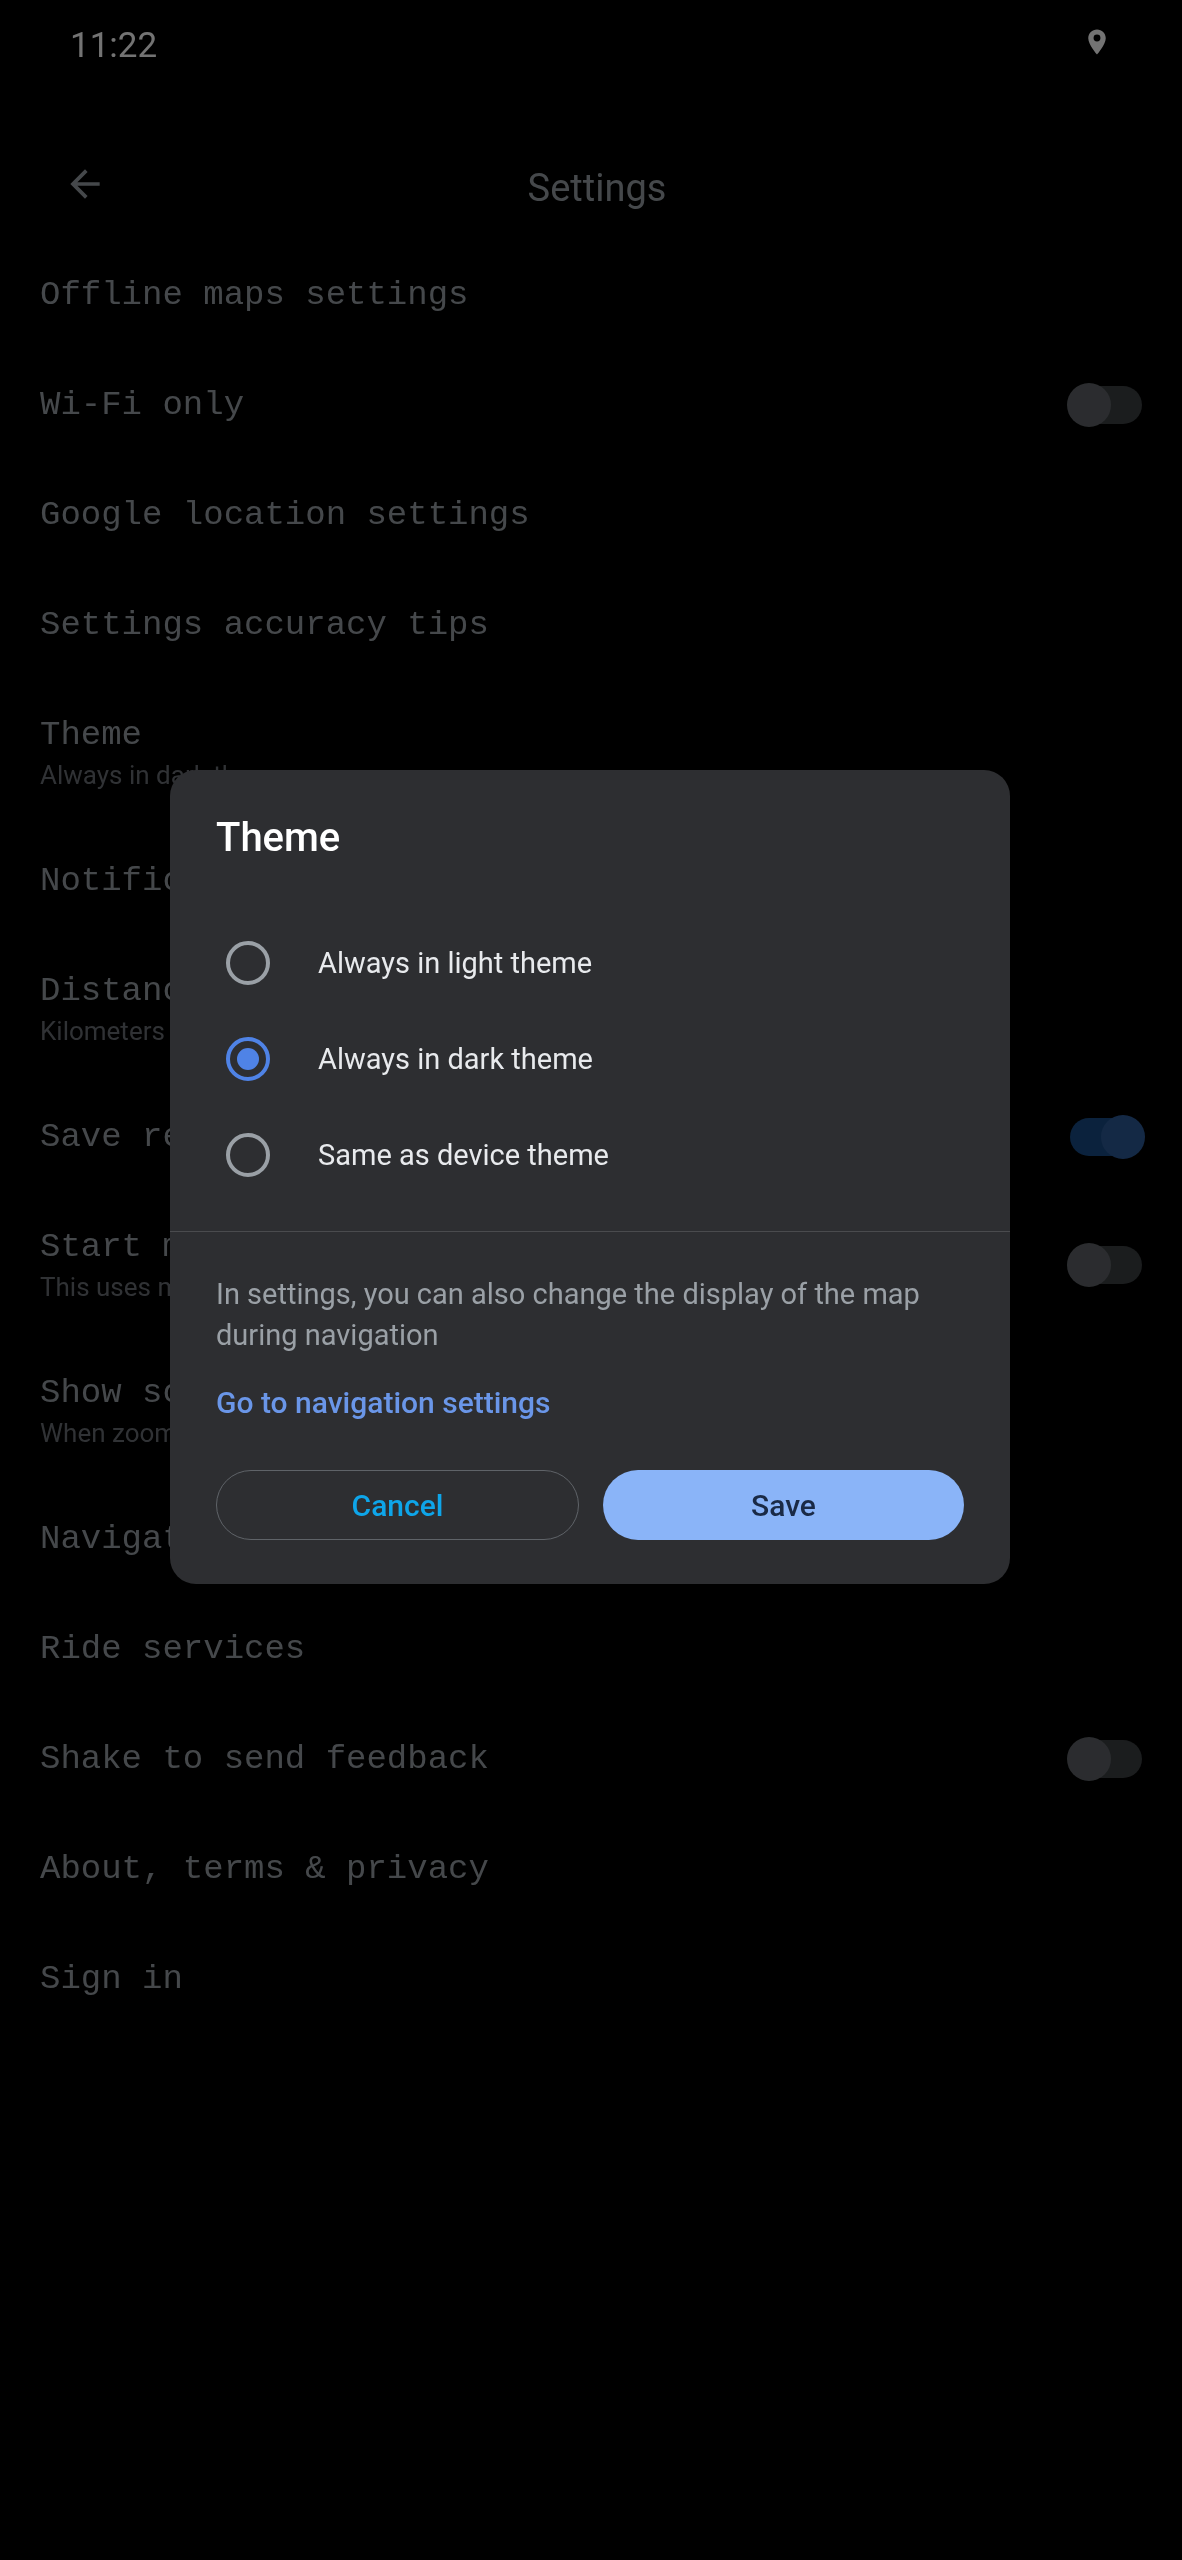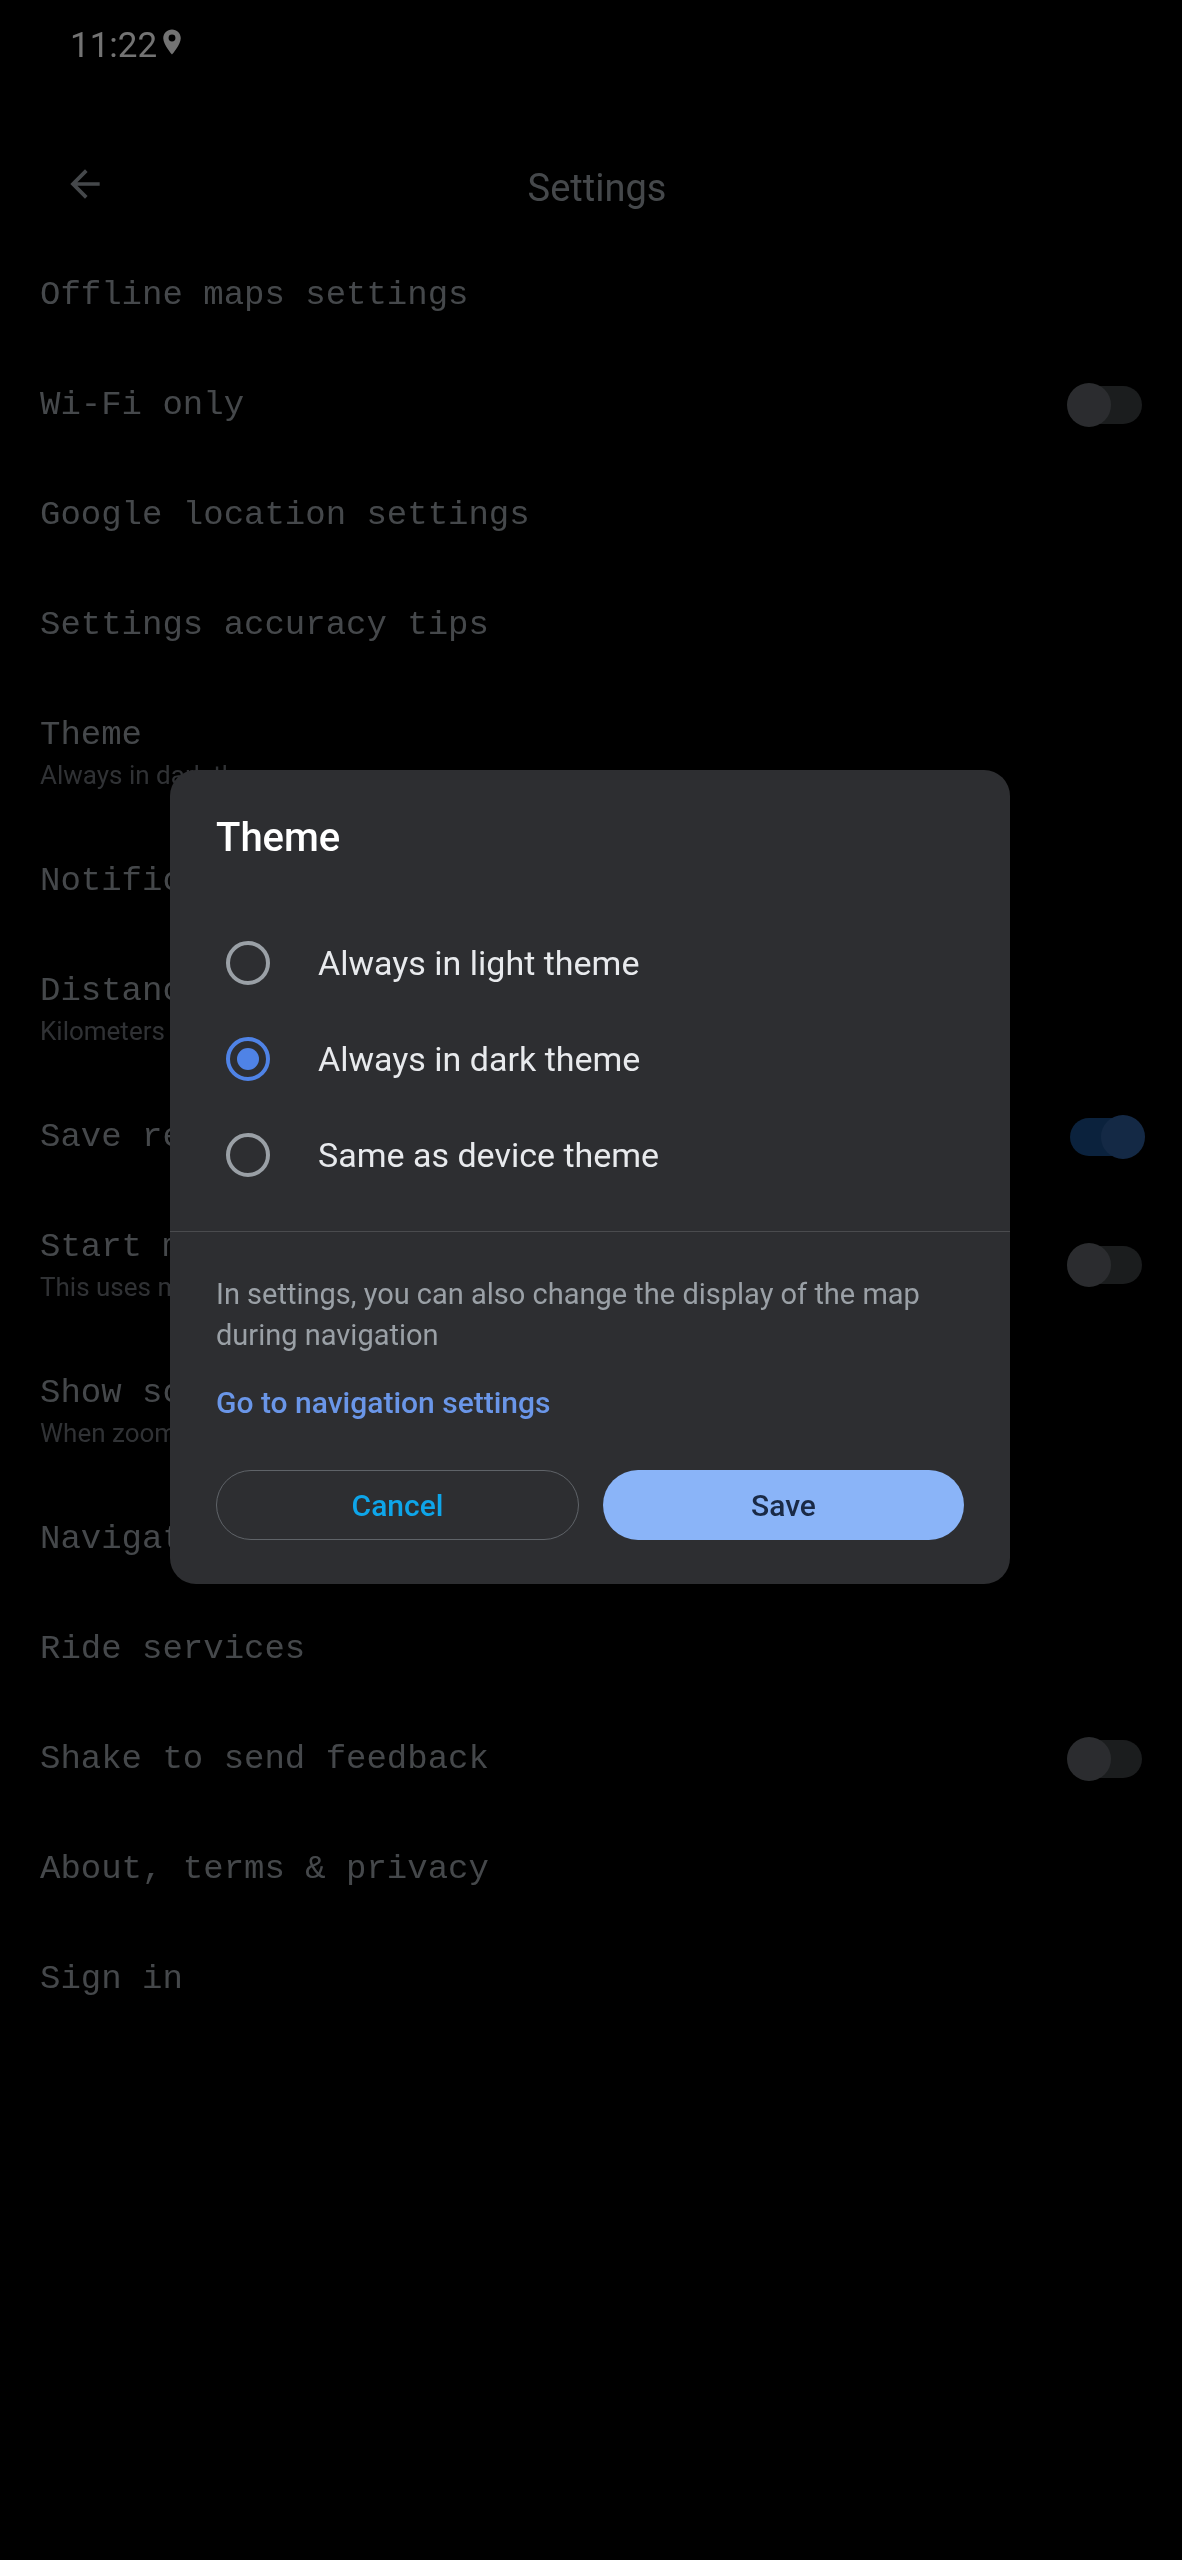--- a/index.html
+++ b/index.html
@@ -12,21 +12,21 @@
     overflow: hidden;
     position: relative;
   }
   
   .status-bar {
     position: absolute;
     top: 0; left: 0; right: 0;
     height: 90px;
     display: flex;
     align-items: center;
-    justify-content: flex-start;
+    justify-content: space-between;
     padding: 0 70px 0 70px;
     font-size: 35px;
     color: #fff;
   }
   .status-right { display:flex; align-items:center; gap:24px; }
   .status-icon svg { width: 30px; height: 30px; fill: #fff; }
 
   
   .app-header {
     position: absolute;
@@ -87,21 +87,21 @@
     background: #2d2e31;
     border-radius: 26px;
     padding: 44px 46px 44px 46px;
     color:#e8eaed;
   }
   .dialog-title { font-size: 40px; font-weight:500; margin-bottom: 54px; color:#fff; }
   .radio-row {
     display:flex; align-items:center; gap:48px;
     padding: 26px 10px;
   }
-  .radio-row .label { font-size: 34px; color:#e8eaed; }
+  .radio-row .label { font-size: 29px; color:#e8eaed; }
   .radio {
     width: 44px; height: 44px; border-radius:50%;
     border: 4px solid #9aa0a6;
     display:flex; align-items:center; justify-content:center;
     flex-shrink:0;
   }
   .radio.selected { border-color:#4f83e6; }
   .radio.selected::after {
     content:""; width:22px; height:22px; border-radius:50%;
     background:#4f83e6;

